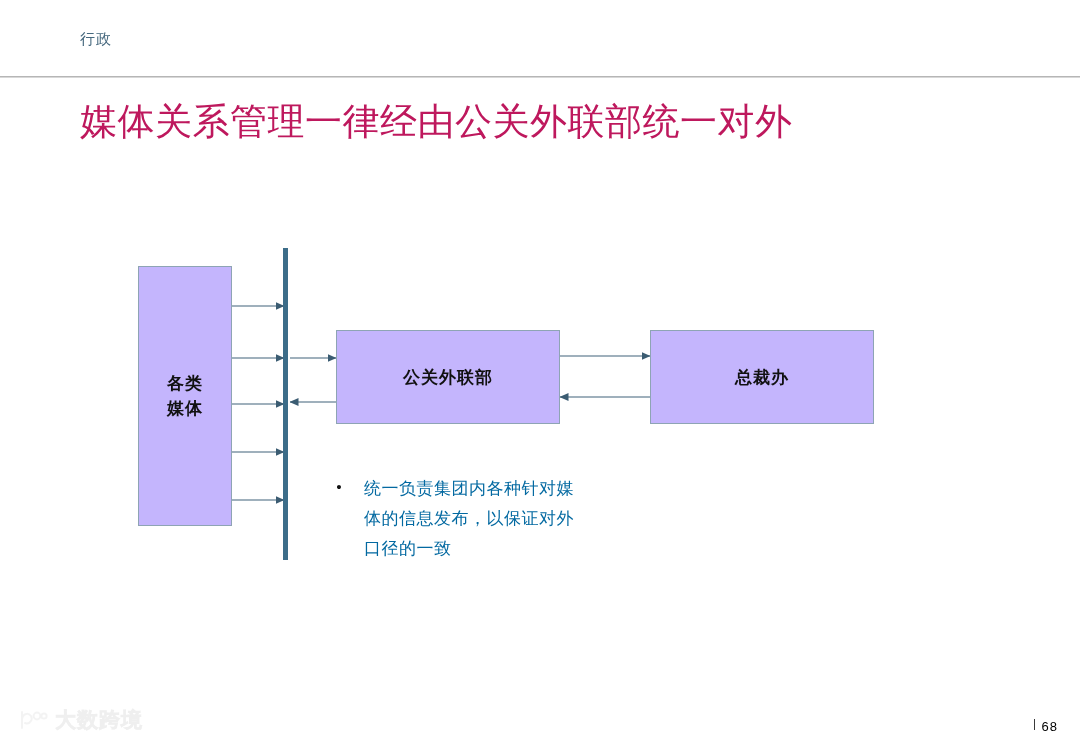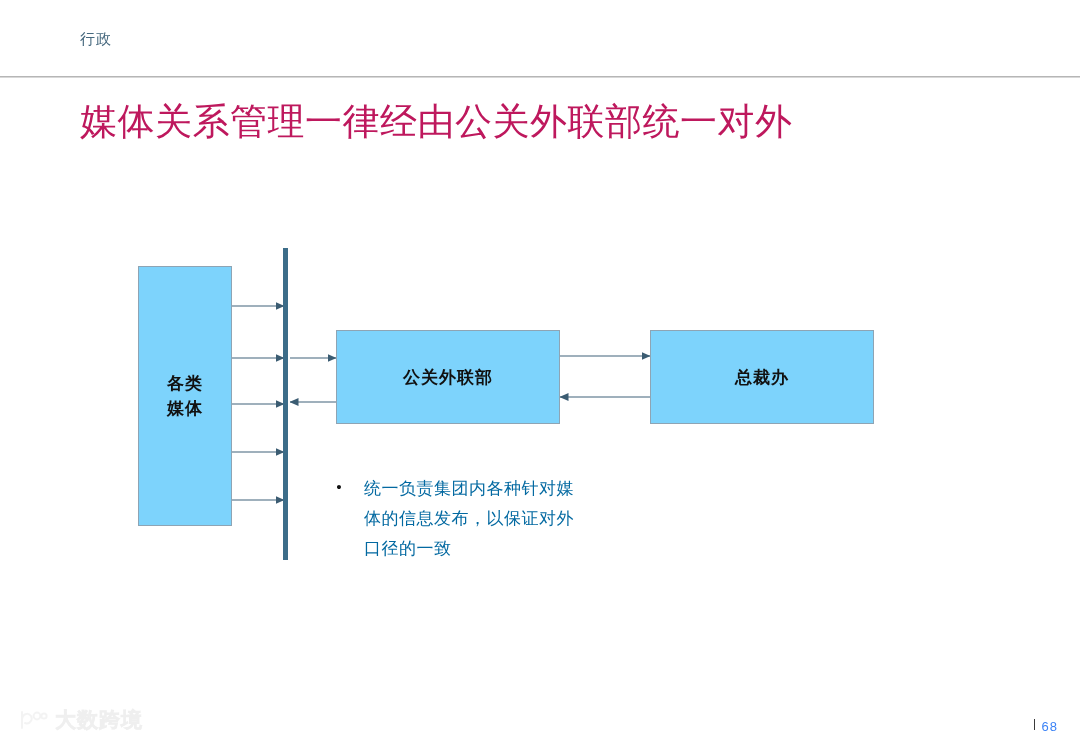--- a/index.html
+++ b/index.html
@@ -51,21 +51,21 @@
   .diagram {
     position: absolute;
     left: 0;
     top: 0;
     width: 1080px;
     height: 748px;
   }
 
   .node-box {
     position: absolute;
-    background: #7dd3fc;
+    background: #c4b5fd;
     border: 1px solid #8ea4b4;
     box-sizing: border-box;
     display: flex;
     align-items: center;
     justify-content: center;
     text-align: center;
     font-size: 17px;
     line-height: 25px;
     font-weight: bold;
     color: #111111;
@@ -146,21 +146,21 @@
     color: #d8d8d8;
     letter-spacing: 1px;
     font-family: "Liberation Sans", sans-serif;
     -webkit-text-stroke: 0.6px #cfcfcf;
   }
   .page-number {
     position: absolute;
     right: 22px;
     bottom: 14px;
     font-size: 13px;
-    color: #3b82f6;
+    color: #000000;
     font-family: "Liberation Sans", sans-serif;
     letter-spacing: 1px;
     display: flex;
     align-items: flex-start;
     gap: 7px;
   }
   .page-bar {
     display: inline-block;
     width: 1px;
     height: 11px;

